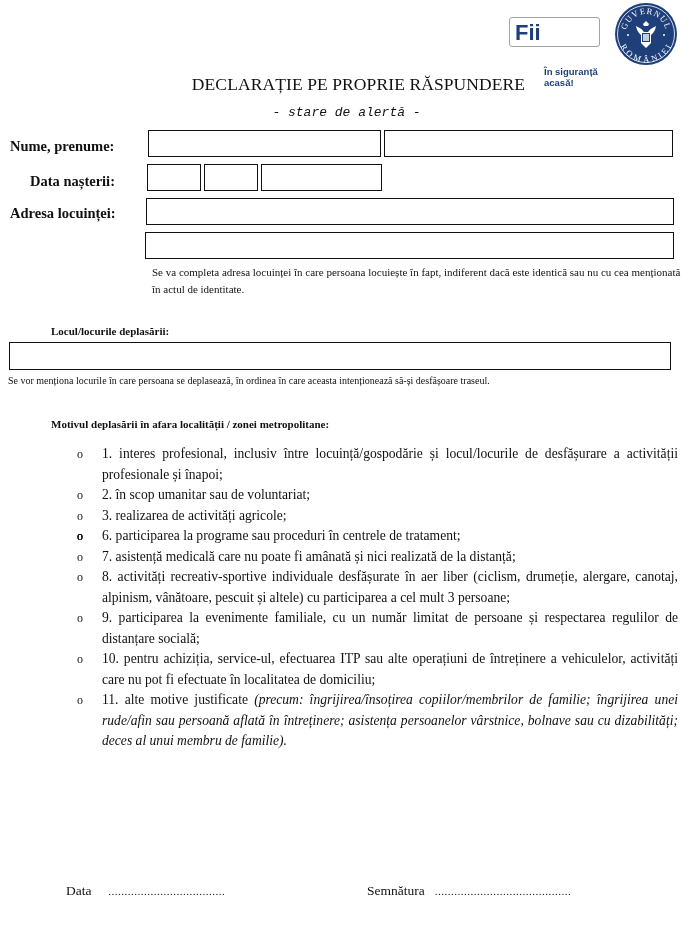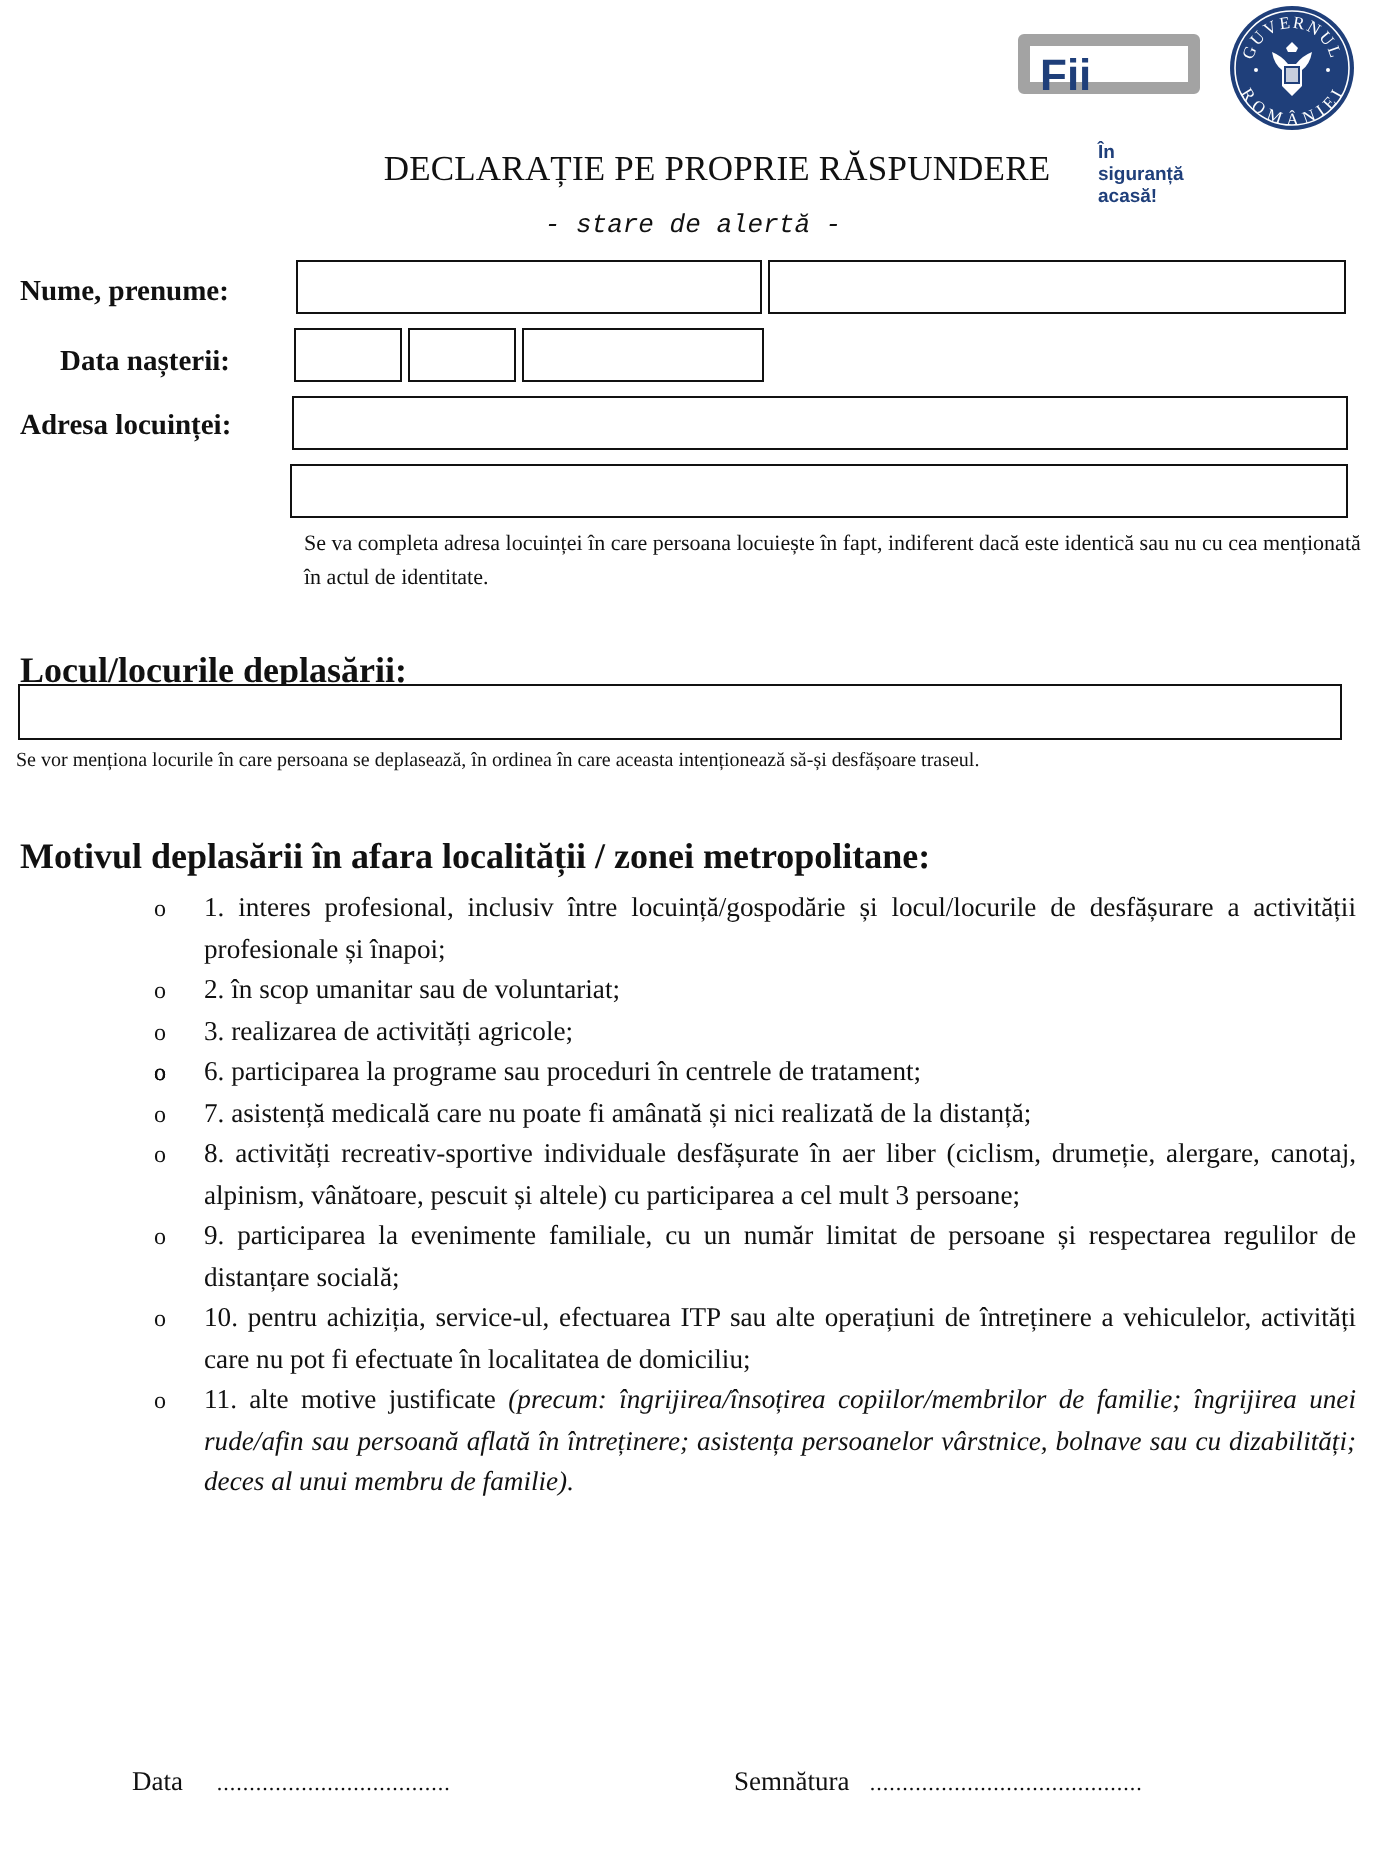--- a/index.html
+++ b/index.html
@@ -5,30 +5,30 @@
   html, body { margin: 0; padding: 0; background: #ffffff; }
   body {
     width: 693px; height: 925px; position: relative; overflow: hidden;
     font-family: "Liberation Serif", "DejaVu Serif", serif; color: #111;
   }
   .box { position: absolute; border: 1.5px solid #111; box-sizing: border-box; background: #fff; }
   .label { position: absolute; font-weight: bold; font-size: 14.5px; }
   .title { position: absolute; left: 12px; width: 693px; top: 74px; text-align: center; font-weight: normal; font-size: 17.5px; letter-spacing: 0.1px; }
   .subtitle { position: absolute; left: 0; width: 693px; top: 105px; text-align: center; font-style: italic; font-size: 13px; font-family: Liberation Mono, monospace; }
   .note { position: absolute; font-size: 11px; line-height: 17px; }
-  .section-title { position: absolute; font-weight: bold; font-size: 18px; }
+  .section-title { position: absolute; font-weight: bold; font-size: 11px; margin-left: 41px; }
   .list { position: absolute; left: 70px; top: 444px; width: 608px; margin: 0; padding: 0; list-style: none; font-size: 13.6px; line-height: 20.5px; }
   .list li { position: relative; padding-left: 32px; text-align: justify; }
   .bullet { position: absolute; left: 7px; top: 0; font-size: 12px; }
   .it { font-style: italic; }
   .sig { position: absolute; top: 883px; font-size: 13.5px; }
   .dots { letter-spacing: 0.5px; font-size: 11px; }
 
   
-  .fii-logo { position: absolute; left: 509px; top: 17px; width: 91px; height: 30px; border: 6px solid #a3a3a3; border-radius: 3px; background: #fff; box-sizing: border-box; }
+  .fii-logo { position: absolute; left: 509px; top: 17px; width: 91px; height: 30px; border: 1px solid #a3a3a3; border-radius: 3px; background: #fff; box-sizing: border-box; }
   .fii-big { position: absolute; left: 5px; top: 2px; font-family: "Liberation Sans", sans-serif; font-weight: bold; font-size: 22px; color: #1f3f7a; }
   .fii-small { position: absolute; left: 34px; top: 3px; font-family: "Liberation Sans", sans-serif; font-weight: bold; font-size: 9.5px; line-height: 11px; color: #1f3f7a; margin-top: 45px; }
   .gov-logo { position: absolute; left: 614px; top: 2px; width: 64px; height: 64px; }
 </style>
 </head>
 <body>
 
 <div class="fii-logo">
   <span class="fii-big">Fii</span>
   <span class="fii-small">

